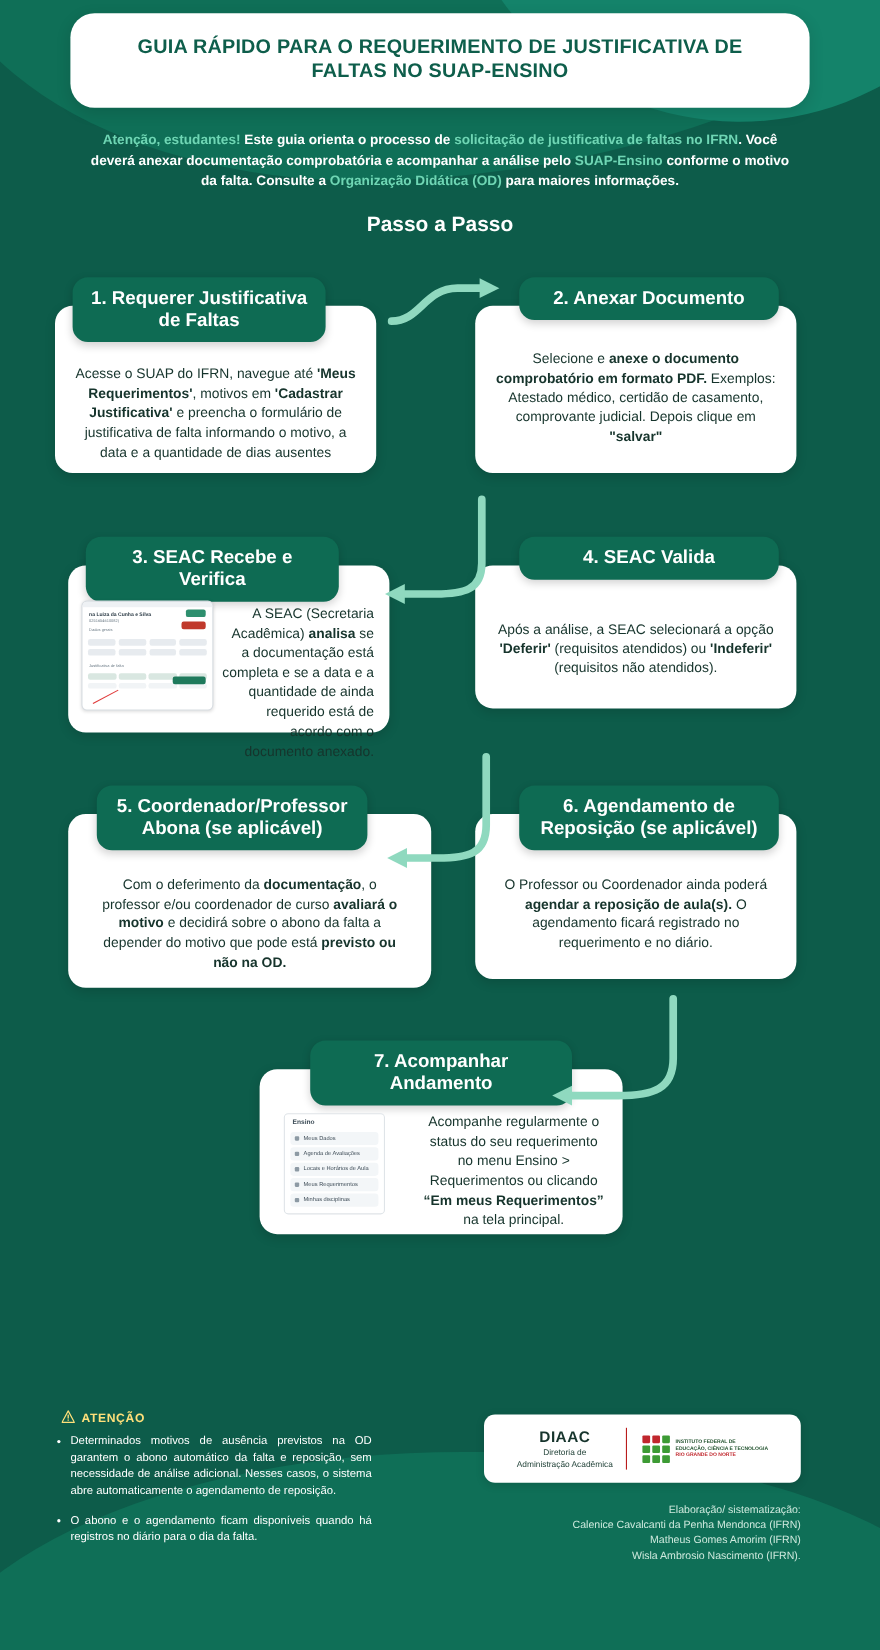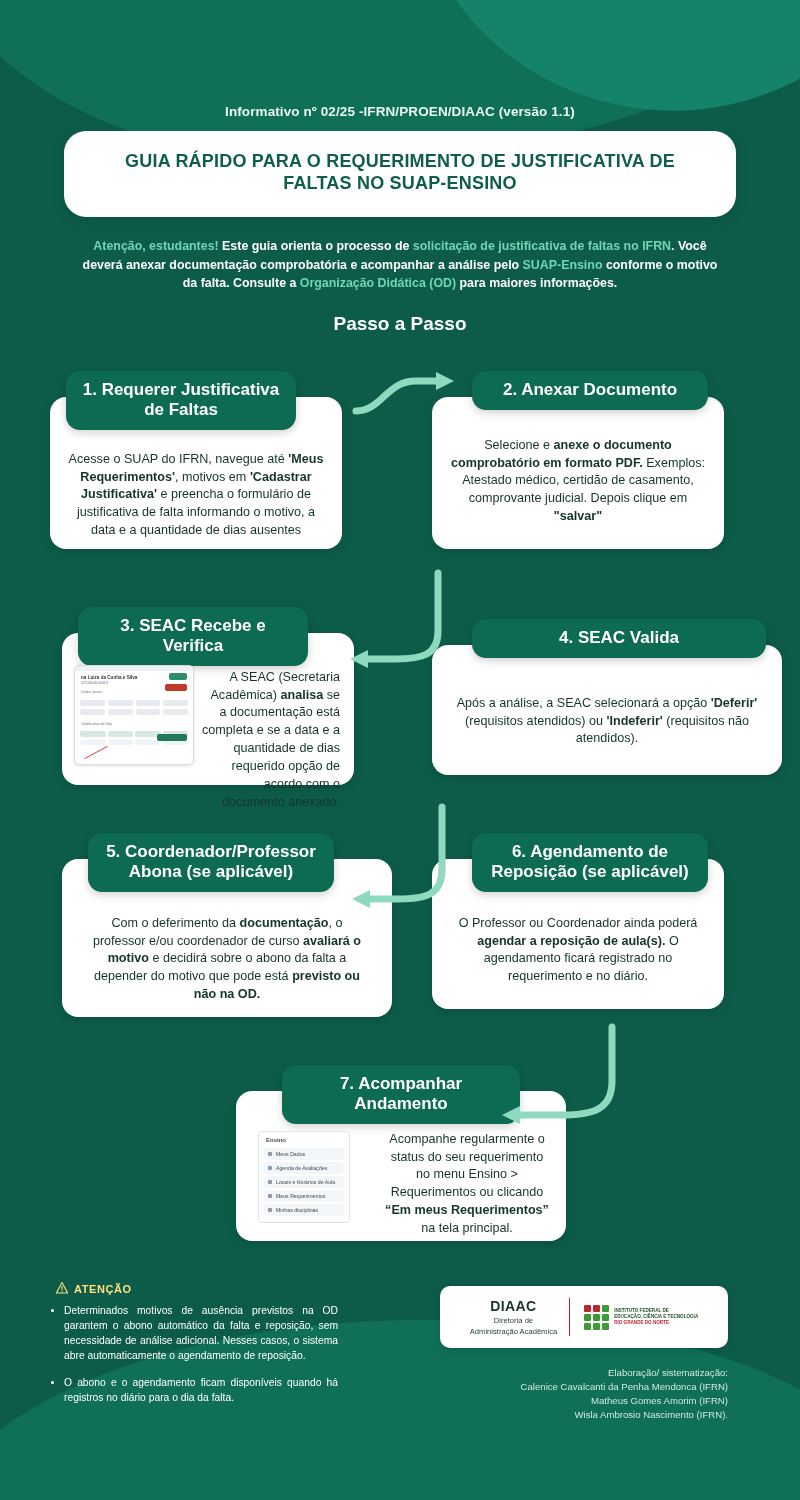--- a/index.html
+++ b/index.html
@@ -178,21 +178,20 @@
 </head>
 <body>
 
 <div class="page">
   <div class="wave-top"></div>
   <div class="wave-top2"></div>
   <div class="wave-bottom"></div>
 
   <div class="content">
 
-    <div class="kicker">Informativo nº 02/25 -IFRN/PROEN/DIAAC (versão 1.1)</div>
 
     <div class="title-card">
       <h1>GUIA RÁPIDO PARA O REQUERIMENTO DE JUSTIFICATIVA DE FALTAS NO SUAP-ENSINO</h1>
     </div>
 
     <div class="intro">
       <span class="hl">Atenção, estudantes!</span><span> Este guia orienta o processo de </span><span class="hl">solicitação de justificativa de faltas no IFRN</span><span>. Você deverá anexar documentação comprobatória e acompanhar a análise pelo </span><span class="hl">SUAP-Ensino</span><span> conforme o motivo da falta. Consulte a </span><span class="hl">Organização Didática (OD)</span><span> para maiores informações.</span>
     </div>
 
     <div class="sectitle">Passo a Passo</div>
@@ -237,21 +236,21 @@
       <div class="card right" style="left:432px; top:46px; width:292px; height:152px;">
         <div class="head">2. Anexar Documento</div>
         <div class="body" style="padding-top:40px;">
           <span>Selecione e </span><span class="b">anexe o documento comprobatório em formato PDF.</span><span> Exemplos: Atestado médico, certidão de casamento, comprovante judicial. Depois clique em </span><span class="b">"salvar"</span>
         </div>
       </div>
 
       <div class="card left" style="left:62px; top:282px; width:292px; height:152px;">
         <div class="head">3. SEAC Recebe e Verifica</div>
         <div class="body" style="padding-top:36px; text-align:right; padding-right:14px; padding-left:138px;">
-          <span>A SEAC (Secretaria Acadêmica) </span><span class="b">analisa</span><span> se a documentação está completa e se a data e a quantidade de dias requerido opção de acordo com o documento anexado.</span>
+          <span>A SEAC (Secretaria Acadêmica) </span><span class="b">analisa</span><span> se a documentação está completa e se a data e a quantidade de ainda requerido está de acordo com o documento anexado.</span>
         </div>
 
         <div class="shot" style="position:absolute; left:12px; top:32px; width:120px; height:100px;">
           <div class="bar"></div>
           <div class="hdr">na Luiza da Cunha e Silva</div>
           <div class="sub">0251654610082)</div>
           <div class="sub" style="padding-top:2px;">Dados gerais</div>
           <div class="chipset">
             <span class="chip"></span>
             <span class="chip"></span>
@@ -275,21 +274,21 @@
             <span class="td"></span>
             <span class="td"></span>
           </div>
           <div class="btn" style="right:6px; top:7px; width:18px; background:#2e8f6e;"></div>
           <div class="btn" style="right:6px; top:18px; width:22px; background:#c0392b;"></div>
           <div class="btn" style="right:6px; top:68px; width:30px; background:#1f7a5c;"></div>
           <div class="redline" style="left:8px; top:86px; width:26px; transform:rotate(-28deg);"></div>
         </div>
       </div>
 
-      <div class="card right" style="left:432px; top:294px; width:350px; height:130px;">
+      <div class="card right" style="left:432px; top:282px; width:292px; height:130px;">
         <div class="head">4. SEAC Valida</div>
         <div class="body" style="padding-top:50px;">
           <span>Após a análise, a SEAC selecionará a opção </span><span class="b">'Deferir'</span><span> (requisitos atendidos) ou </span><span class="b">'Indeferir'</span><span> (requisitos não atendidos).</span>
         </div>
       </div>
 
       <div class="card left" style="left:62px; top:508px; width:330px; height:158px;">
         <div class="head" style="left:26px; right:58px;">5. Coordenador/Professor Abona (se aplicável)</div>
         <div class="body" style="padding-top:56px; padding-left:22px; padding-right:22px;">
           <span>Com o deferimento da </span><span class="b">documentação</span><span>, o professor e/ou coordenador de curso </span><span class="b">avaliará o motivo</span><span> e decidirá sobre o abono da falta a depender do motivo que pode está </span><span class="b">previsto ou não na OD.</span>

